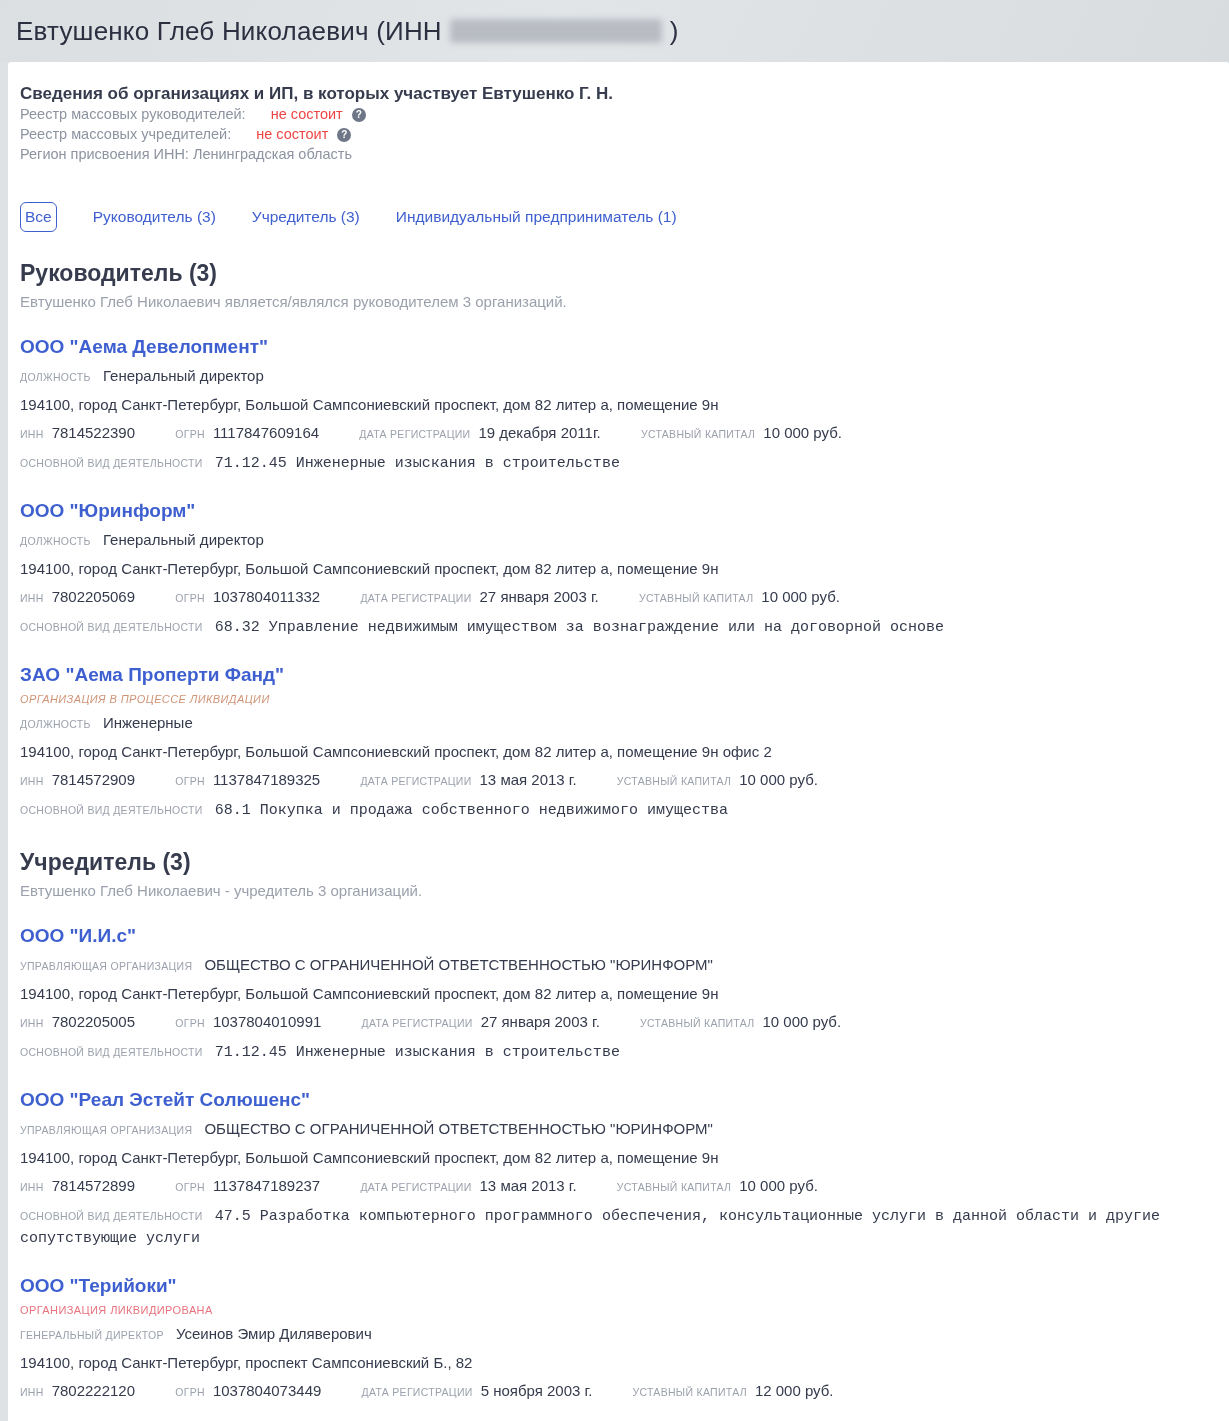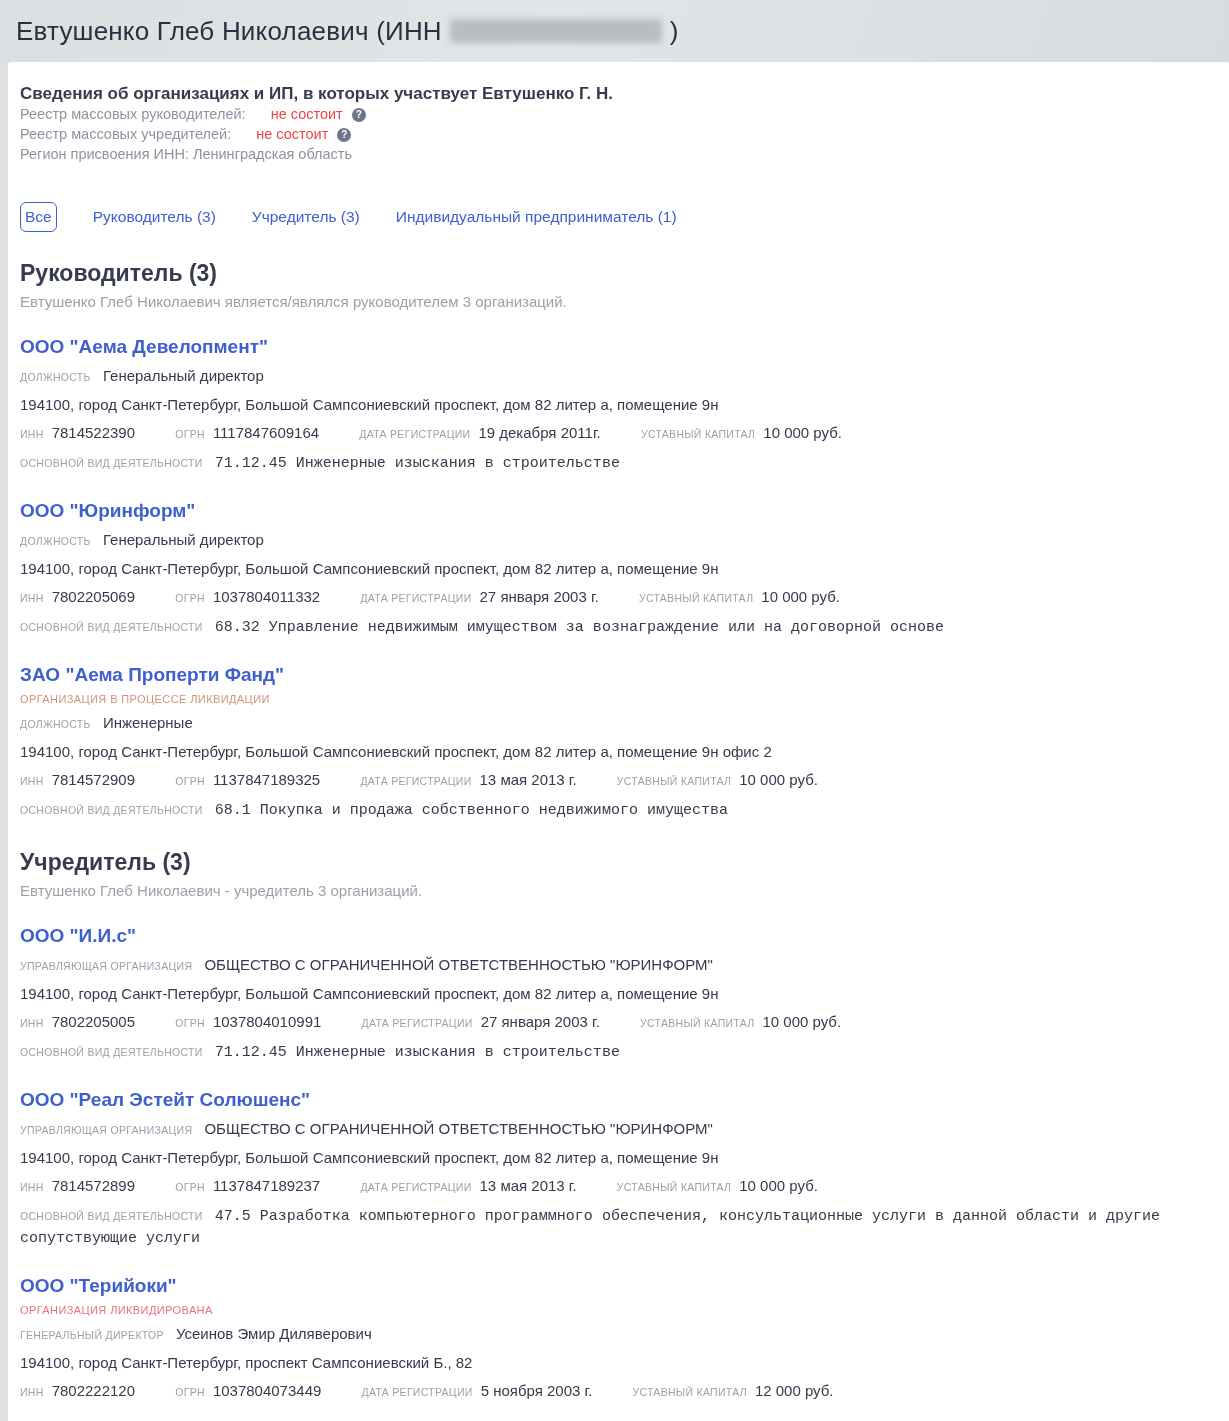--- a/index.html
+++ b/index.html
@@ -54,21 +54,21 @@
     border:1px solid #3e5fcf; border-radius:6px;
     padding:5px 4px;
   }
   
   .section-heading { margin-top:28px; font-size:23px; font-weight:700; color:#363c4e; }
   .section-sub { margin-top:6px; font-size:15px; color:#9ba1ac; }
   
   .org { margin-top:26px; }
   .org-name { font-size:19px; font-weight:700; color:#3e5fcf; text-decoration:none; display:inline-block; cursor:pointer; }
   .status { margin-top:7px; font-size:11px; letter-spacing:.4px; }
-  .status-liquidating { color:#d09477; }
+  .status-liquidating { color:#d09477;font-style:italic; }
   .status-liquidated  { color:#e8727e; }
   .row { margin-top:8px; font-size:15px; line-height:20px; color:#353b4d; }
   .lbl {
     font-size:10.5px; color:#9ba1ac; letter-spacing:.3px;
     margin-right:8px;
   }
   .stats-row .pair { margin-right:36px; white-space:nowrap; }
   .stats-row { margin-top:8px; font-size:15px; line-height:20px; }
   .val { color:#353b4d; }
   .okved-val { color:#353b4d;font-family:Liberation Mono, monospace; }

